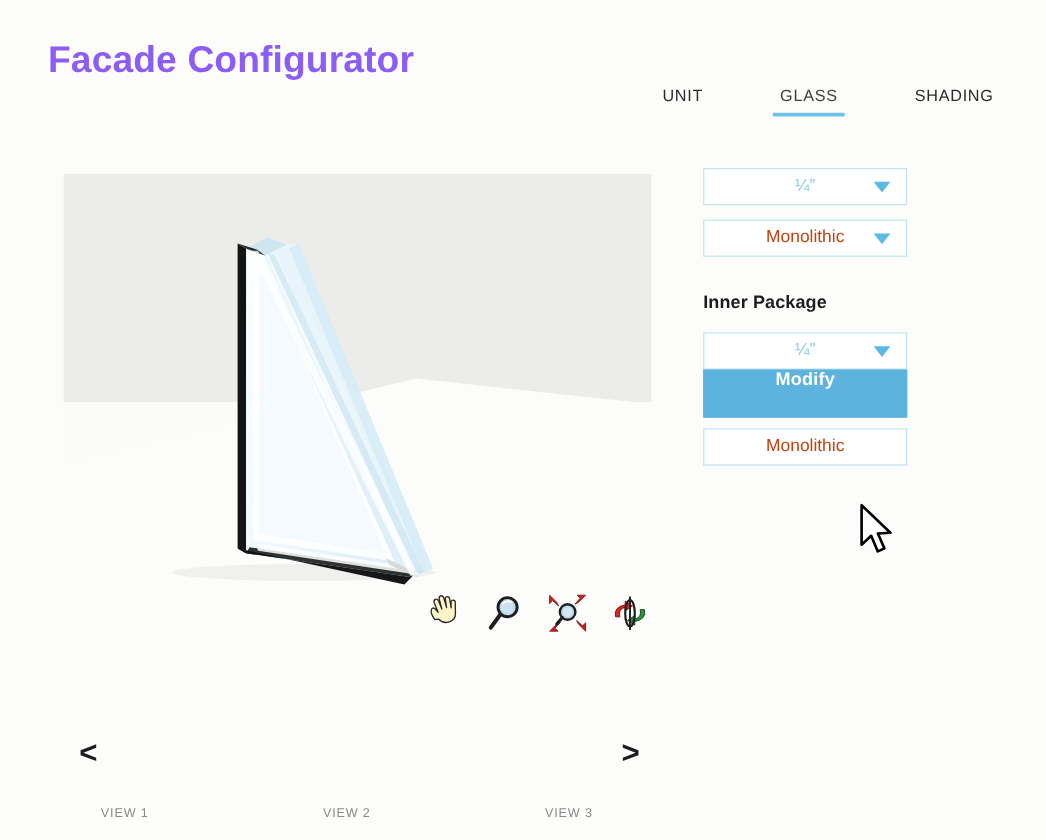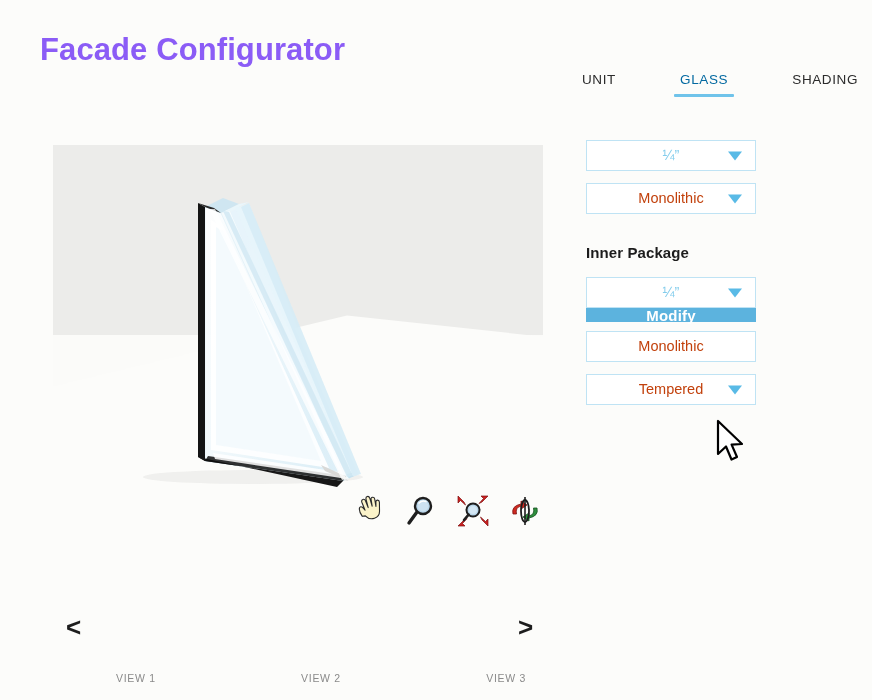--- a/index.html
+++ b/index.html
@@ -33,41 +33,41 @@
     font-size: 31px;
     font-weight: bold;
     color: #8b5cf6;
     letter-spacing: 0.1px;
     white-space: nowrap;
   }
 
   
   .tabs {
     position: absolute;
-    left: 580px;
+    left: 550px;
     top: 70px;
     width: 280px;
     height: 34px;
     display: flex;
     align-items: flex-start;
     justify-content: space-between;
   }
   .tab {
     position: relative;
     font-size: 13.5px;
     letter-spacing: 0.6px;
     color: #2b2b2b;
     padding: 2px 2px 10px 2px;
     background: none;
     border: none;
     font-family: inherit;
     cursor: pointer;
     white-space: nowrap;
   }
-  .tab.active { color: #0369a1; text-align: right; }
+  .tab.active { color: #404040; text-align: right; }
   .tab.active::after {
     content: "";
     position: absolute;
     left: -4px;
     right: -4px;
     bottom: 0;
     height: 3px;
     background: #6fc3ea;
     border-radius: 1px;
   }
@@ -139,21 +139,21 @@
     cursor: pointer;
     font-family: inherit;
     line-height: 1;
     padding: 4px 8px;
   }
   .nav-prev { left: 58px; top: 610px; }
   .nav-next { left: 510px; top: 610px; }
 
   .view-labels {
     position: absolute;
-    left: 116px;
+    left: 84px;
     top: 668px;
     width: 410px;
     height: 20px;
     display: flex;
     justify-content: space-between;
   }
   .view-label {
     font-size: 10.5px;
     letter-spacing: 0.7px;
     color: #8a8a8a;
@@ -212,24 +212,24 @@
   }
   
   .field.tight .caret { right: 9px; }
 
   
   .field.stacked { margin-bottom: 0; }
 
   .option-row {
     position: relative;
     width: 170px;
-    height: 14px;
+    height: 40px;
     background: #5cb3de;
     display: flex;
-    align-items: center;
+    align-items: flex-start;
     justify-content: center;
     margin-bottom: 9px;
     cursor: pointer;
     border: 1px solid #5cb3de;
   }
   .option-row .opt-label {
     font-size: 15px;
     font-weight: bold;
     color: #ffffff;
     letter-spacing: 0.2px;
@@ -409,24 +409,20 @@
       </div>
 
       <div class="option-row">
         <span class="opt-label">Modify</span>
       </div>
 
       <div class="field">
         <span class="field-label dim">Monolithic</span>
       </div>
 
-      <div class="field">
-        <span class="field-label dim">Tempered</span>
-        <span class="caret"></span>
-      </div>
     </div>
   </div>
 
 
   <svg class="cursor" viewBox="0 0 34 48">
     <path d="M4 3 L4 36 L12 28.5 L17.5 41.5 L23 39 L17.6 26.6 L28 26 Z" fill="#ffffff" stroke="#000000" stroke-width="2.2" stroke-linejoin="round"></path>
   </svg>
 
 </div>
 

